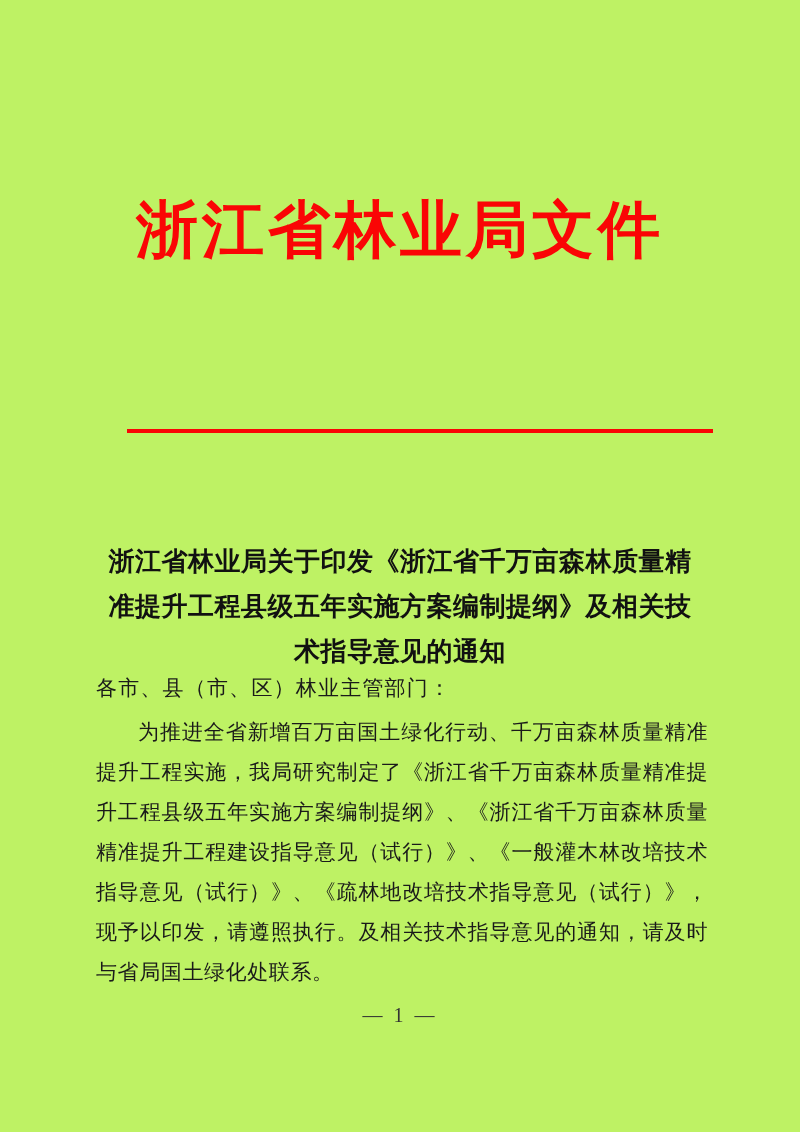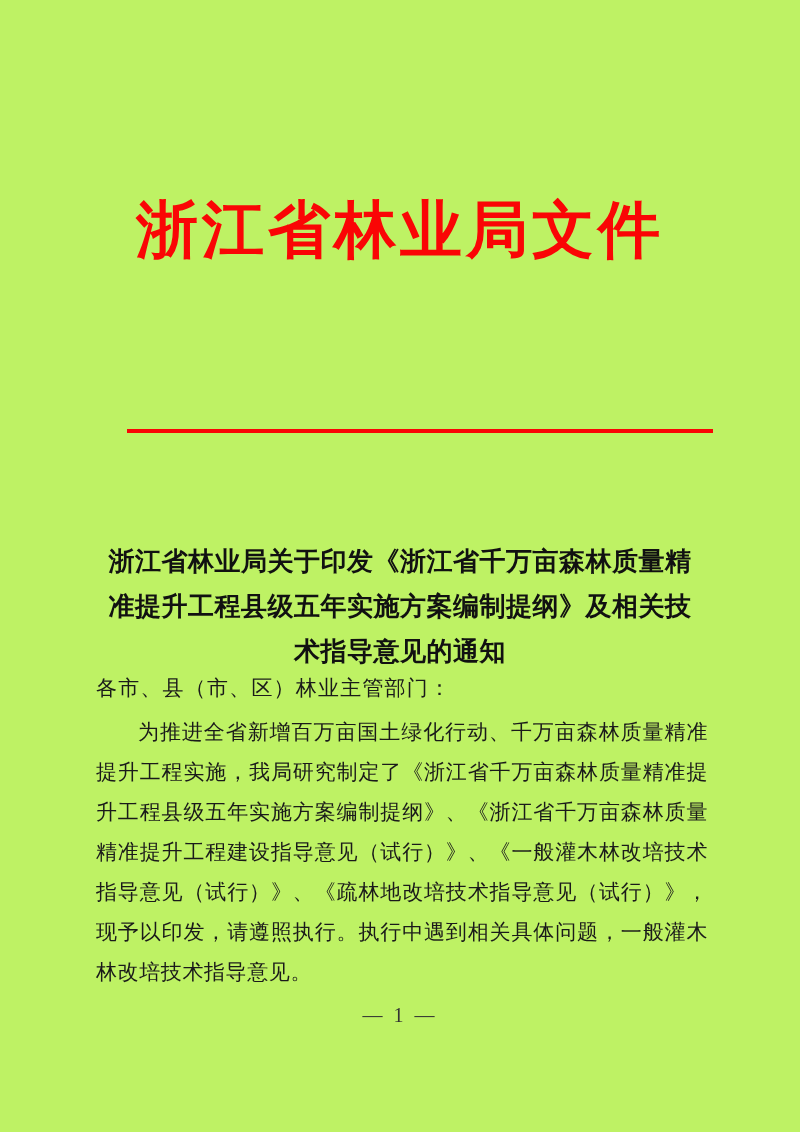--- a/index.html
+++ b/index.html
@@ -131,21 +131,21 @@
     <div class="masthead-title">浙江省林业局文件</div>
   </div>
 
 
   <div class="red-rule"></div>
 
   <div class="doc-title">浙江省林业局关于印发《浙江省千万亩森林质量精准提升工程县级五年实施方案编制提纲》及相关技术指导意见的通知</div>
 
   <div class="body-block">
     <p class="salutation">各市、县（市、区）林业主管部门：</p>
-    <p class="body-paragraph">为推进全省新增百万亩国土绿化行动、千万亩森林质量精准提升工程实施，我局研究制定了《浙江省千万亩森林质量精准提升工程县级五年实施方案编制提纲》、《浙江省千万亩森林质量精准提升工程建设指导意见（试行）》、《一般灌木林改培技术指导意见（试行）》、《疏林地改培技术指导意见（试行）》，现予以印发，请遵照执行。执行中遇到相关具体问题，一般灌木林改培技术指导意见。</p>
+    <p class="body-paragraph">为推进全省新增百万亩国土绿化行动、千万亩森林质量精准提升工程实施，我局研究制定了《浙江省千万亩森林质量精准提升工程县级五年实施方案编制提纲》、《浙江省千万亩森林质量精准提升工程建设指导意见（试行）》、《一般灌木林改培技术指导意见（试行）》、《疏林地改培技术指导意见（试行）》，现予以印发，请遵照执行。及相关技术指导意见的通知，请及时与省局国土绿化处联系。</p>
   </div>
 
   <div class="page-footer">
     <span>—</span>
     <span class="num">1</span>
     <span>—</span>
   </div>
 
 </div>
 

